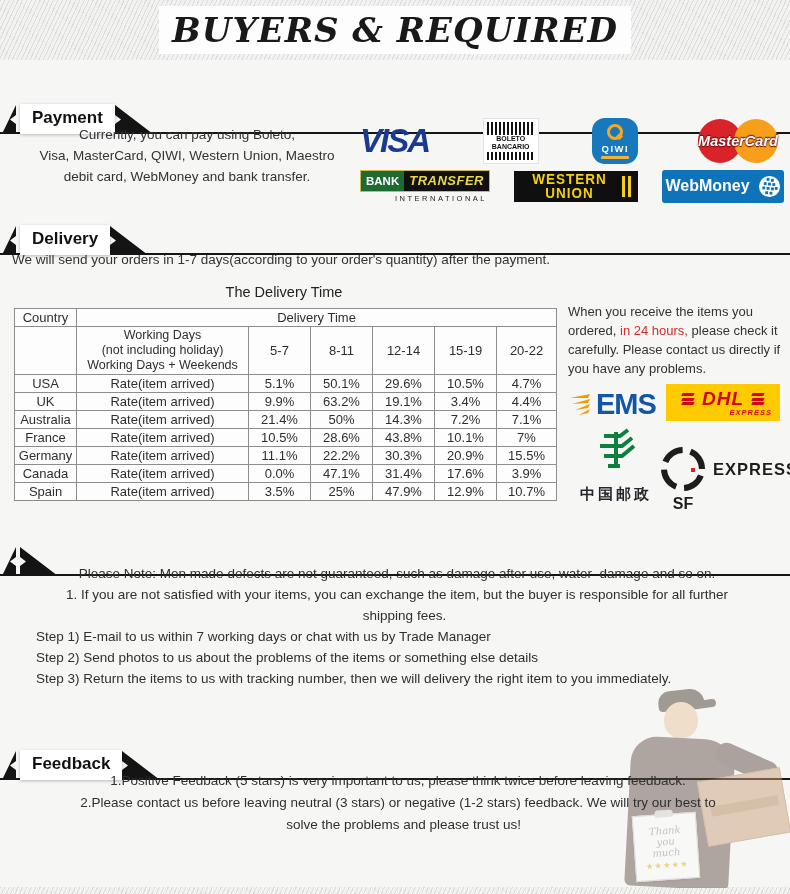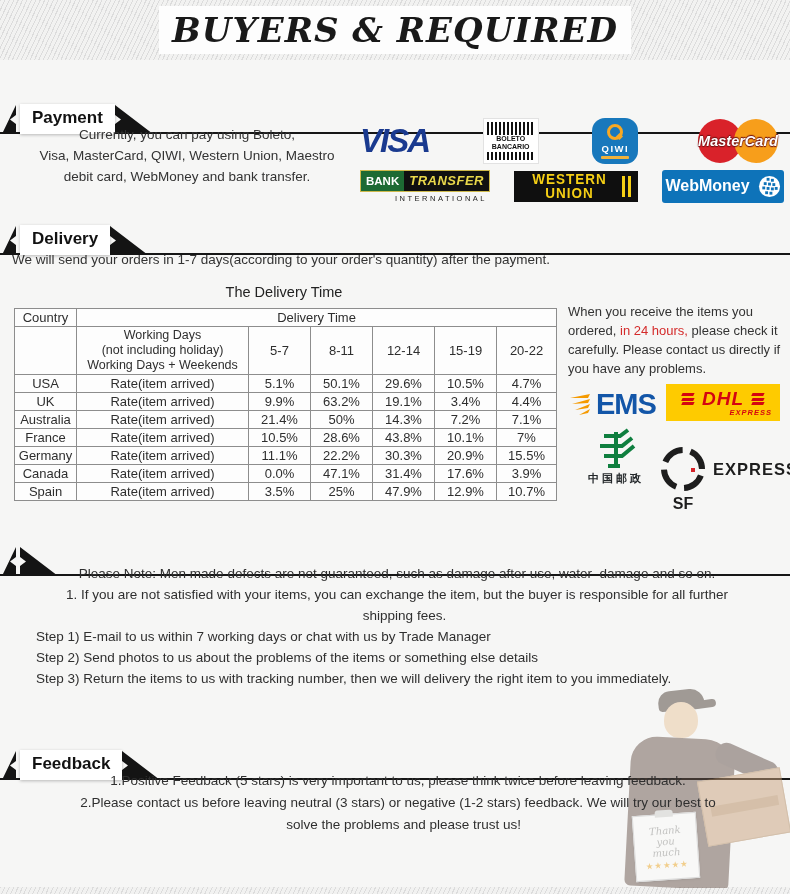--- a/index.html
+++ b/index.html
@@ -75,21 +75,21 @@
   .carrier { position:absolute; }
   .ems { left:568px; top:388px; display:flex; align-items:center; }
   .ems-word { font-size:29px; font-weight:bold; color:#1356a8; letter-spacing:-1px; margin-left:2px; }
   .dhl { left:666px; top:384px; width:114px; height:37px; background:#fecb00; display:flex; flex-direction:column; align-items:center; justify-content:center; }
   .dhl-row { display:flex; align-items:center; gap:8px; }
   .dhl-lines { display:flex; flex-direction:column; gap:2px; }
   .dhl-line { width:12px; height:2.5px; background:#d40511; transform:skewX(-25deg); }
   .dhl-word { color:#d40511; font-weight:bold; font-style:italic; font-size:19px; letter-spacing:1px; }
   .dhl-sub { align-self:flex-end; margin-right:8px; margin-top:-2px; color:#d40511; font-size:7.5px; font-weight:bold; font-style:italic; letter-spacing:1px; }
   .cnpost { left:566px; top:428px; width:100px; display:flex; flex-direction:column; align-items:center; }
-  .cn-word { font-size:11px; font-weight:bold; color:#23272a; letter-spacing:3px; margin-top:1px; font-family:"DejaVu Sans", sans-serif; }
+  .cn-word { font-size:15px; font-weight:bold; color:#23272a; letter-spacing:3px; margin-top:15px; font-family:"DejaVu Sans", sans-serif; }
   .sf { left:660px; top:446px; display:flex; align-items:center; gap:7px; }
   .sf-badge { position:relative; width:46px; height:46px; }
   .sf-word { position:absolute; left:0; right:0; top:14px; text-align:center; font-size:16px; font-weight:bold; color:#1d1d1d; letter-spacing:0;margin-top:35px; }
   .sf-dot { position:absolute; right:11px; top:22px; width:4px; height:4px; background:#d6232a; }
   .sf-express { font-size:16.5px; font-weight:bold; color:#1d1d1d; letter-spacing:1px; }
 
   
   .return-text { position:absolute; left:12px; top:563px; right:8px; font-size:13.5px; line-height:21px; color:#2f2f2f; z-index:2; }
   .steps { padding-left:24px; }
   .fb-text { position:absolute; left:12px; top:770px; right:6px; font-size:13.5px; line-height:22px; color:#2f2f2f; z-index:2; }

